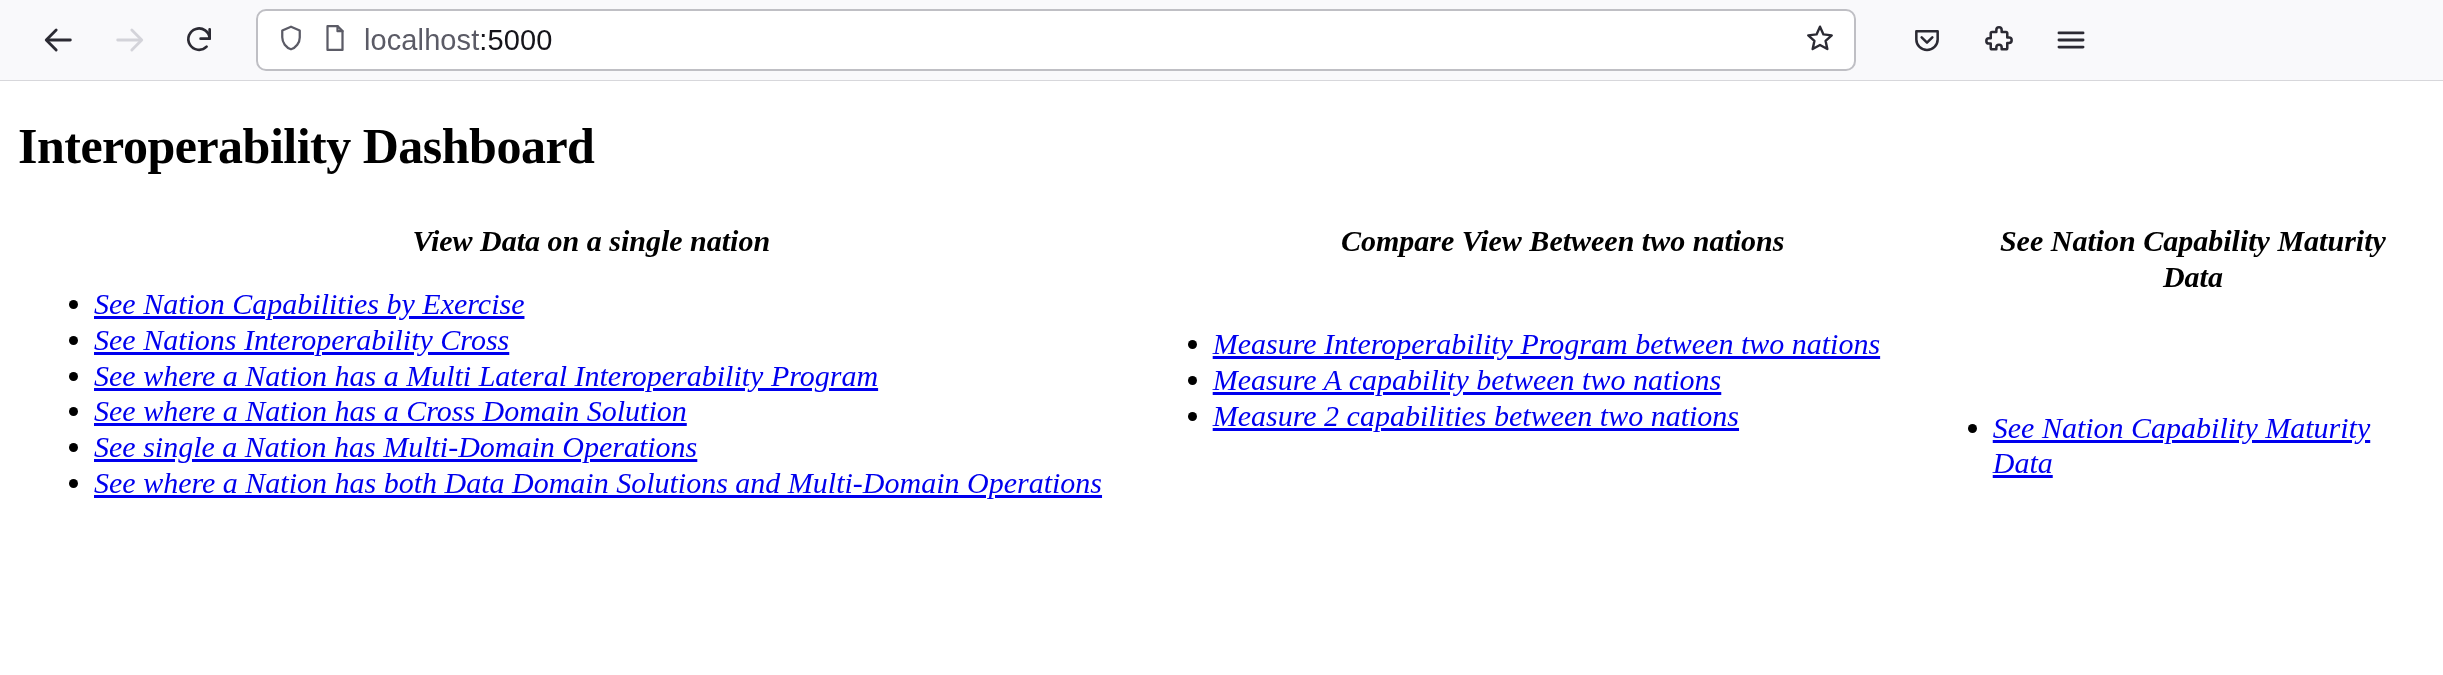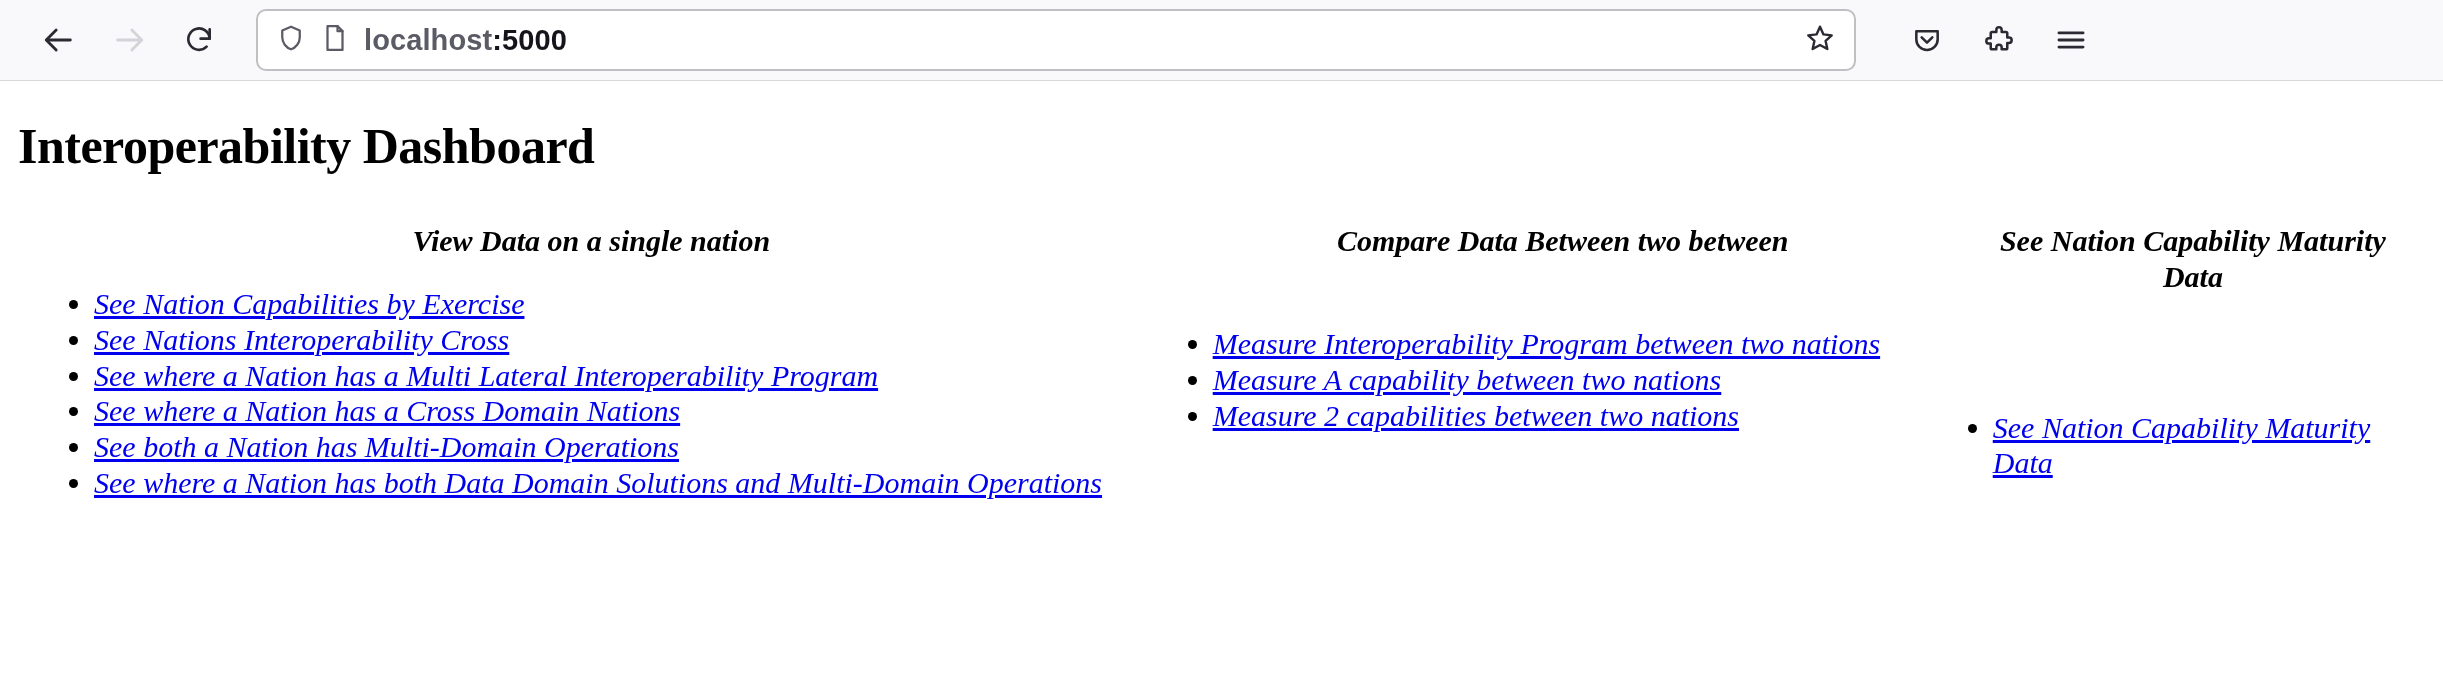--- a/index.html
+++ b/index.html
@@ -15,21 +15,20 @@
 
   
   .browser-chrome {
     height: 81px;
     background: #f9f9fb;
     border-bottom: 1px solid #d7d7db;
     display: flex;
     align-items: center;
     padding: 0 28px;
     gap: 8px;
-    font-weight: bold;
   }
   .nav-btn {
     width: 62px;
     height: 62px;
     border-radius: 8px;
     display: flex;
     align-items: center;
     justify-content: center;
     background: transparent;
     border: none;
@@ -223,28 +222,28 @@
   <h1 class="page-title">Interoperability Dashboard</h1>
 
   <div class="columns">
 
     <div class="col col-1">
       <div class="col-head">View Data on a single nation</div>
       <ul class="link-list">
         <li><a href="#">See Nation Capabilities by Exercise</a></li>
         <li><a href="#">See Nations Interoperability Cross</a></li>
         <li><a href="#">See where a Nation has a Multi Lateral Interoperability Program</a></li>
-        <li><a href="#">See where a Nation has a Cross Domain Nations</a></li>
-        <li><a href="#">See both a Nation has Multi-Domain Operations</a></li>
+        <li><a href="#">See where a Nation has a Cross Domain Solution</a></li>
+        <li><a href="#">See single a Nation has Multi-Domain Operations</a></li>
         <li><a href="#">See where a Nation has both Data Domain Solutions and Multi-Domain Operations</a></li>
       </ul>
     </div>
 
     <div class="col col-2">
-      <div class="col-head">Compare Data Between two between</div>
+      <div class="col-head">Compare View Between two nations</div>
       <ul class="link-list">
         <li><a href="#">Measure Interoperability Program between two nations</a></li>
         <li><a href="#">Measure A capability between two nations</a></li>
         <li><a href="#">Measure 2 capabilities between two nations</a></li>
       </ul>
     </div>
 
     <div class="col col-3">
       <div class="col-head">See Nation Capability Maturity Data</div>
       <ul class="link-list">

